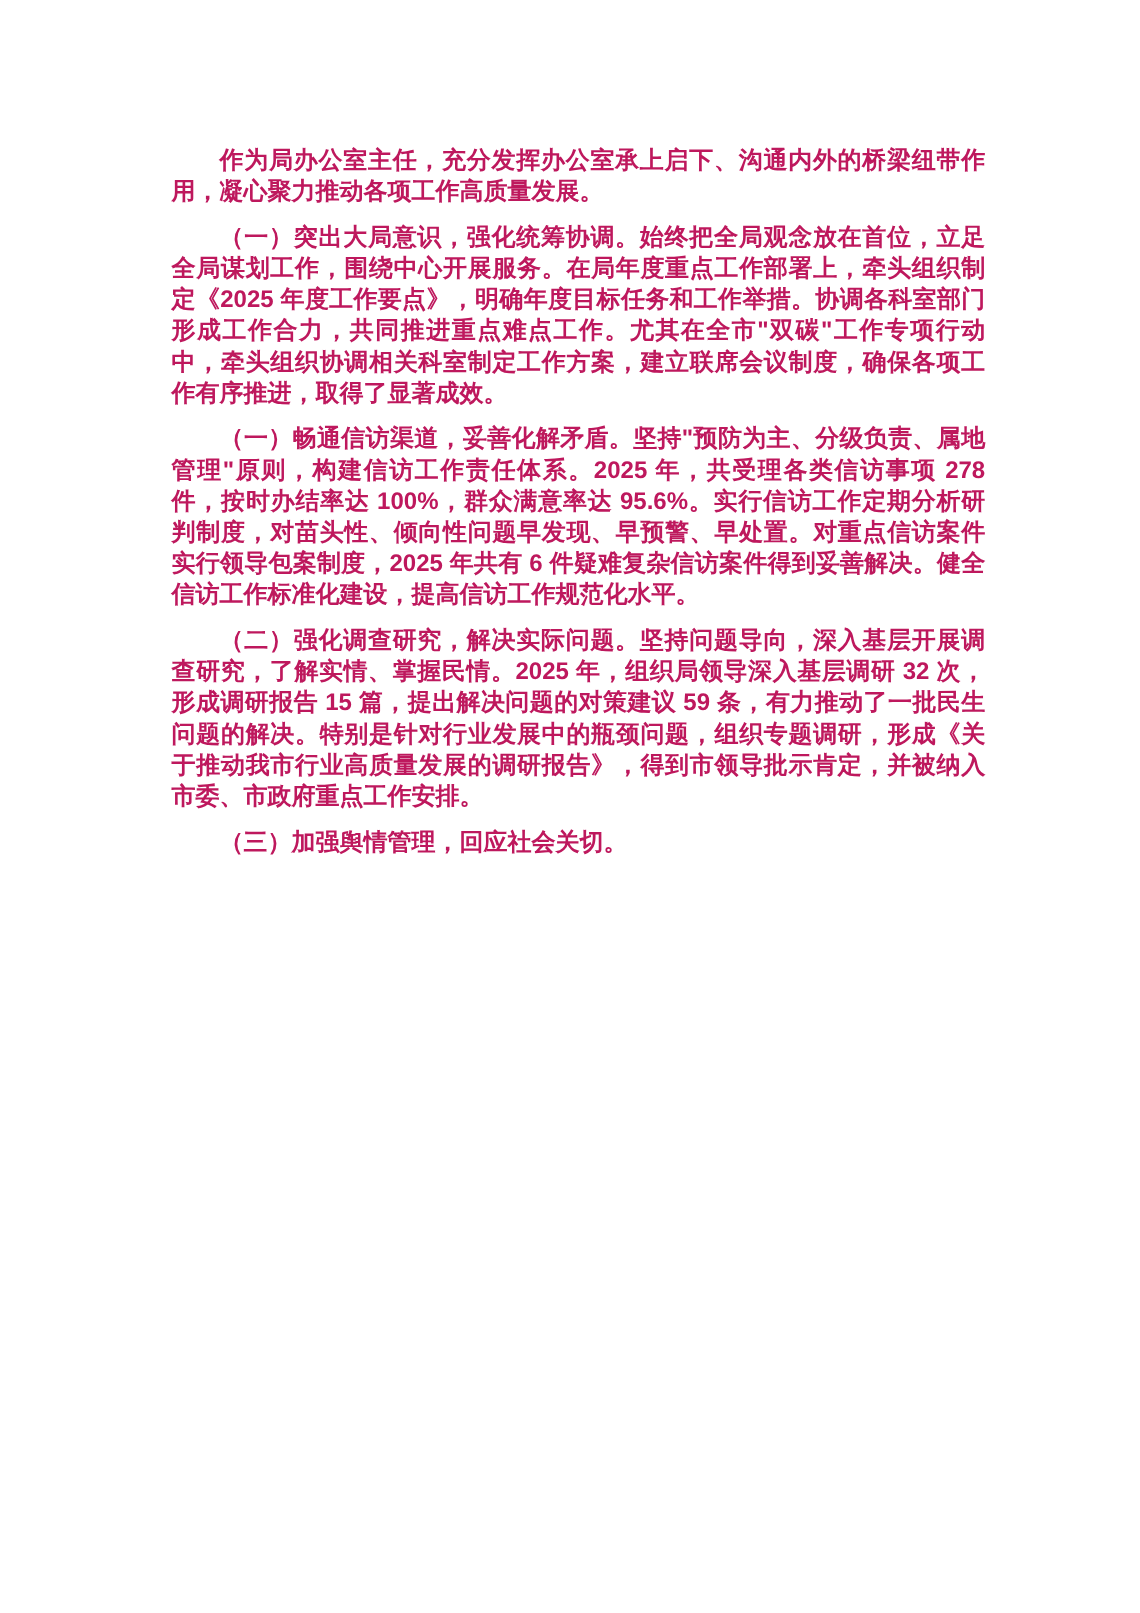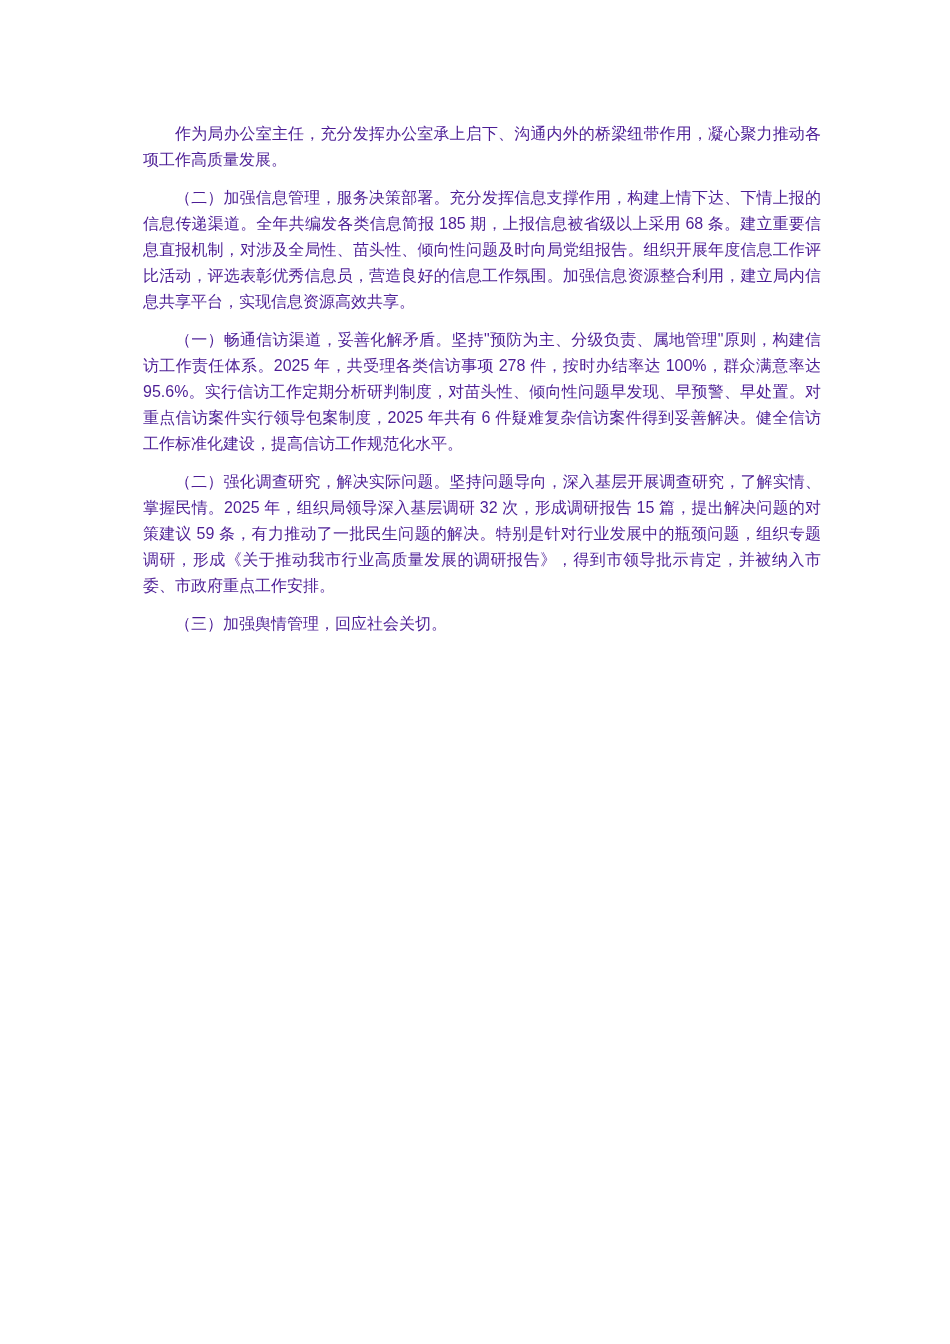--- a/index.html
+++ b/index.html
@@ -18,34 +18,35 @@
     font-family: "Liberation Sans", "DejaVu Sans", sans-serif;
   }
   .doc-content {
     position: absolute;
     left: 143px;
     top: 121px;
     width: 678px;
   }
   .doc-content p {
     margin: 0 0 12px 0;
-    font-size: 16px;
+    font-size: 20px;
     line-height: 26px;
-    color: #4c1d95;
+    color: #be185d;
     text-align: justify;
     text-justify: inter-ideograph;
     text-indent: 2em;
     word-break: break-all;
     font-kerning: none;
+    font-weight: bold;
   }
 </style>
 </head>
 <body>
 
 <div class="doc-page">
   <div class="doc-content">
     <p>作为局办公室主任，充分发挥办公室承上启下、沟通内外的桥梁纽带作用，凝心聚力推动各项工作高质量发展。</p>
-    <p>（二）加强信息管理，服务决策部署。充分发挥信息支撑作用，构建上情下达、下情上报的信息传递渠道。全年共编发各类信息简报 185 期，上报信息被省级以上采用 68 条。建立重要信息直报机制，对涉及全局性、苗头性、倾向性问题及时向局党组报告。组织开展年度信息工作评比活动，评选表彰优秀信息员，营造良好的信息工作氛围。加强信息资源整合利用，建立局内信息共享平台，实现信息资源高效共享。</p>
+    <p>（一）突出大局意识，强化统筹协调。始终把全局观念放在首位，立足全局谋划工作，围绕中心开展服务。在局年度重点工作部署上，牵头组织制定《2025 年度工作要点》，明确年度目标任务和工作举措。协调各科室部门形成工作合力，共同推进重点难点工作。尤其在全市"双碳"工作专项行动中，牵头组织协调相关科室制定工作方案，建立联席会议制度，确保各项工作有序推进，取得了显著成效。</p>
     <p>（一）畅通信访渠道，妥善化解矛盾。坚持"预防为主、分级负责、属地管理"原则，构建信访工作责任体系。2025 年，共受理各类信访事项 278 件，按时办结率达 100%，群众满意率达 95.6%。实行信访工作定期分析研判制度，对苗头性、倾向性问题早发现、早预警、早处置。对重点信访案件实行领导包案制度，2025 年共有 6 件疑难复杂信访案件得到妥善解决。健全信访工作标准化建设，提高信访工作规范化水平。</p>
     <p>（二）强化调查研究，解决实际问题。坚持问题导向，深入基层开展调查研究，了解实情、掌握民情。2025 年，组织局领导深入基层调研 32 次，形成调研报告 15 篇，提出解决问题的对策建议 59 条，有力推动了一批民生问题的解决。特别是针对行业发展中的瓶颈问题，组织专题调研，形成《关于推动我市行业高质量发展的调研报告》，得到市领导批示肯定，并被纳入市委、市政府重点工作安排。</p>
     <p>（三）加强舆情管理，回应社会关切。</p>
   </div>
 </div>
 
 </body></html>

